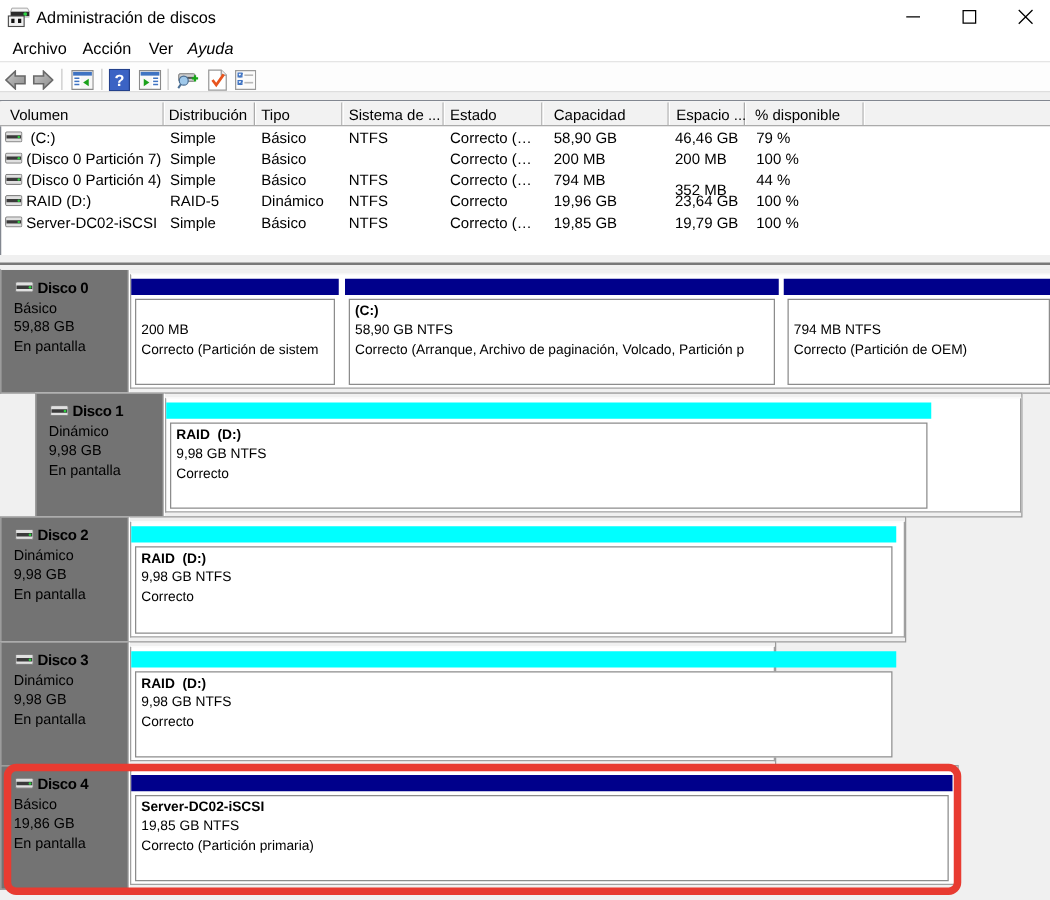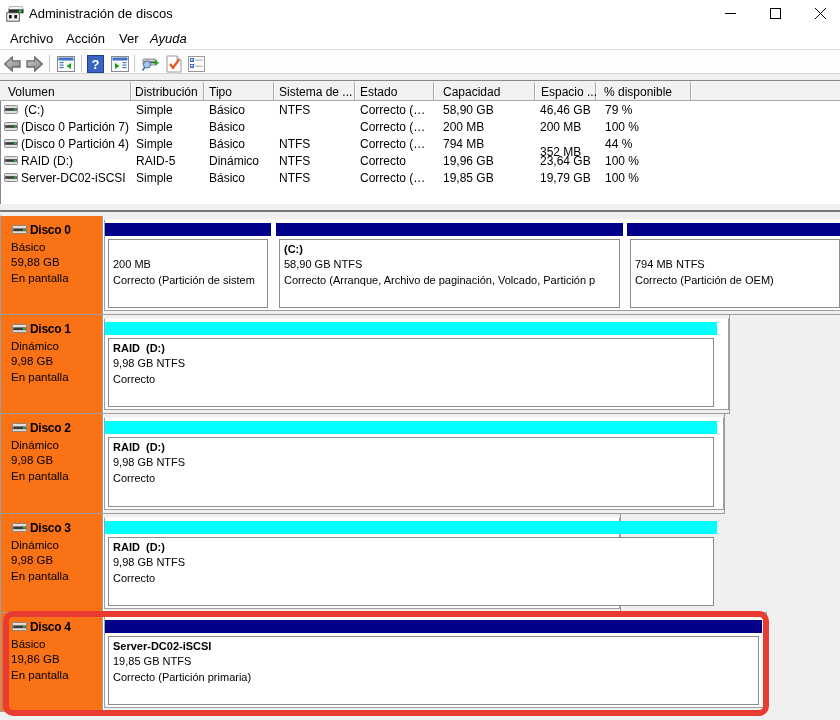--- a/index.html
+++ b/index.html
@@ -3,21 +3,21 @@
 <style>
   html,body{margin:0;padding:0;}
   body{width:840px;height:720px;position:relative;overflow:hidden;
        font-family:"Liberation Sans",sans-serif;background:#fff;
        -webkit-font-smoothing:antialiased;}
   .abs{position:absolute;}
   .t11{font-size:12px;color:#000;white-space:nowrap;}
   .t12{font-size:12px;color:#000;white-space:nowrap;}
   
   .drow{position:absolute;left:0;background:#f0f0f0;border:1px solid #9c9c9c;border-bottom-width:1.5px;box-sizing:border-box;}
-  .dleft{position:absolute;left:0;top:0;bottom:0;width:101px;background:#f97316;border-right:1px solid #a0a0a0;}
+  .dleft{position:absolute;left:0;top:0;bottom:0;width:101px;background:#737373;border-right:1px solid #a0a0a0;}
   .dgap{position:absolute;left:102px;top:0;bottom:0;width:1px;background:#fff;}
   .dregion{position:absolute;left:103px;top:3px;bottom:3px;right:0;background:#fff;border:1px solid #a0a0a0;border-top-color:#fafafa;}
   .pblock{position:absolute;top:3px;bottom:2px;}
   .pband{position:absolute;left:0;right:0;top:0;height:12.5px;}
   .pbody{position:absolute;left:3px;right:3px;top:15.5px;bottom:0;background:#fff;border:1px solid #8c8c8c;overflow:hidden;}
   .ptxt{position:absolute;left:4px;top:2px;font-size:11px;line-height:15.5px;white-space:nowrap;}
   .dl-txt{position:absolute;left:10px;top:23.5px;font-size:11.5px;line-height:15.5px;}
   .dname{position:absolute;left:29px;top:7px;font-size:12px;font-weight:bold;letter-spacing:-0.3px;}
 </style></head>
 <body>
@@ -240,21 +240,21 @@
         </div>
       </div>
       <div class="pblock" style="left:522px;width:216px;">
         <div class="pband" style="background:#00008b;"></div>
         <div class="pbody">
           <div class="ptxt"><br>794 MB NTFS<br>Correcto (Partición de OEM)</div>
         </div>
       </div>
     </div>
   </div>
-<div class="drow" style="top:314px;width:730px;height:100px;">
+<div class="drow" style="top:314px;width:790px;height:100px;margin-left:28px;">
     <div class="dleft">
       <svg class="abs" style="left:11px;top:9px" width="15" height="9" viewBox="0 0 15 9">
         <rect x="0.5" y="0.5" width="14" height="8" rx="1" fill="#e0e0e0" stroke="#777" stroke-width="0.8"></rect>
         <rect x="1.2" y="3.4" width="12.6" height="2.8" fill="#3a3a3a"></rect>
         <circle cx="12" cy="4.8" r="1.1" fill="#2ecc40"></circle>
       </svg>
       <div class="dname">Disco 1</div>
       <div class="dl-txt t12">Dinámico<br>9,98 GB<br>En pantalla</div>
     </div>
     <div class="dgap"></div>

